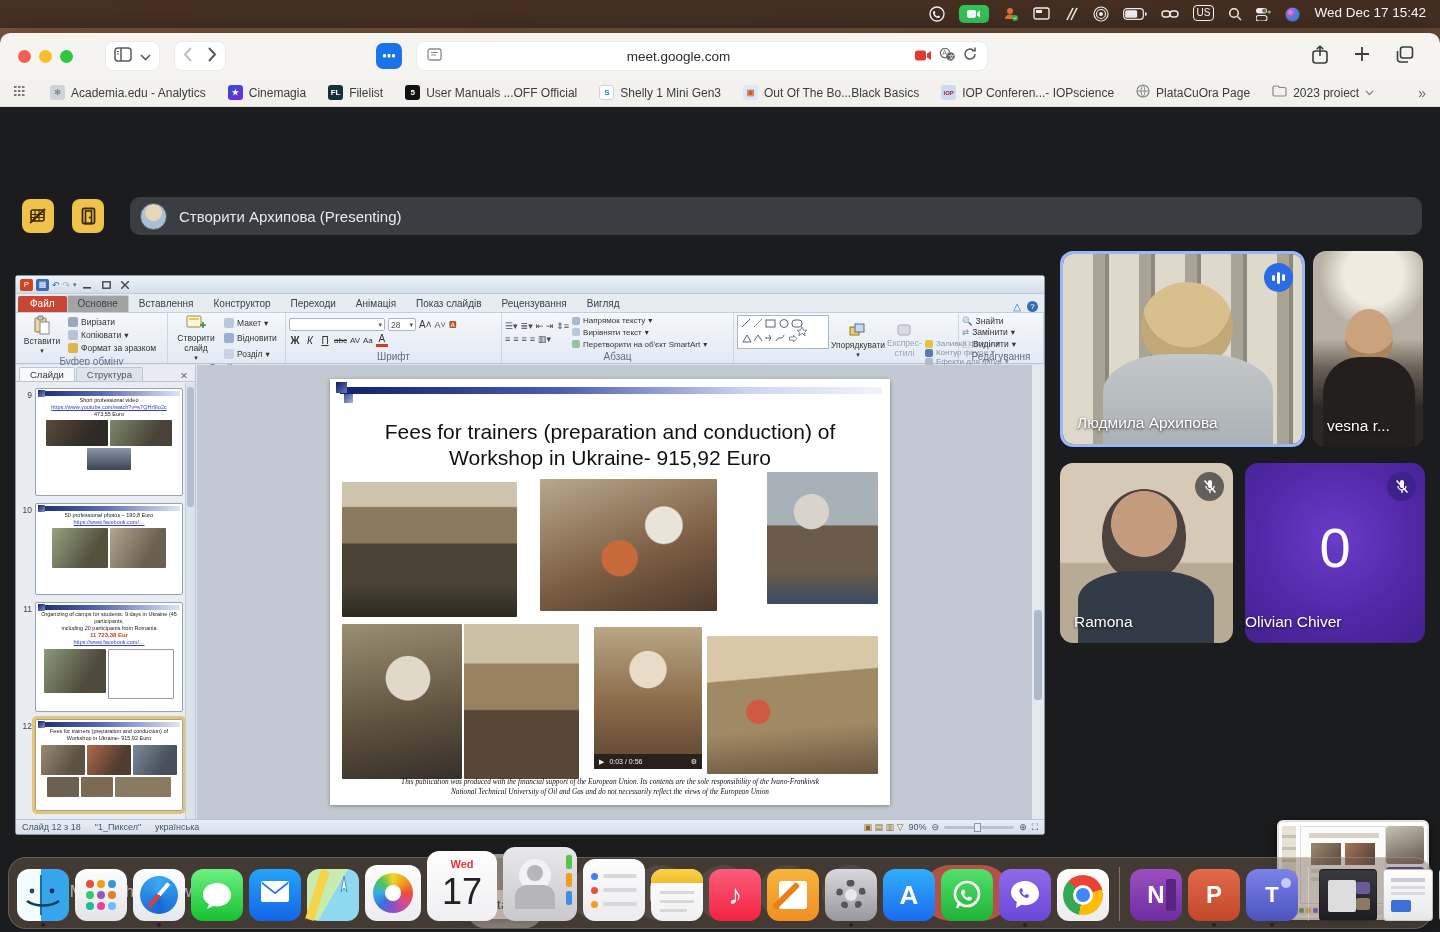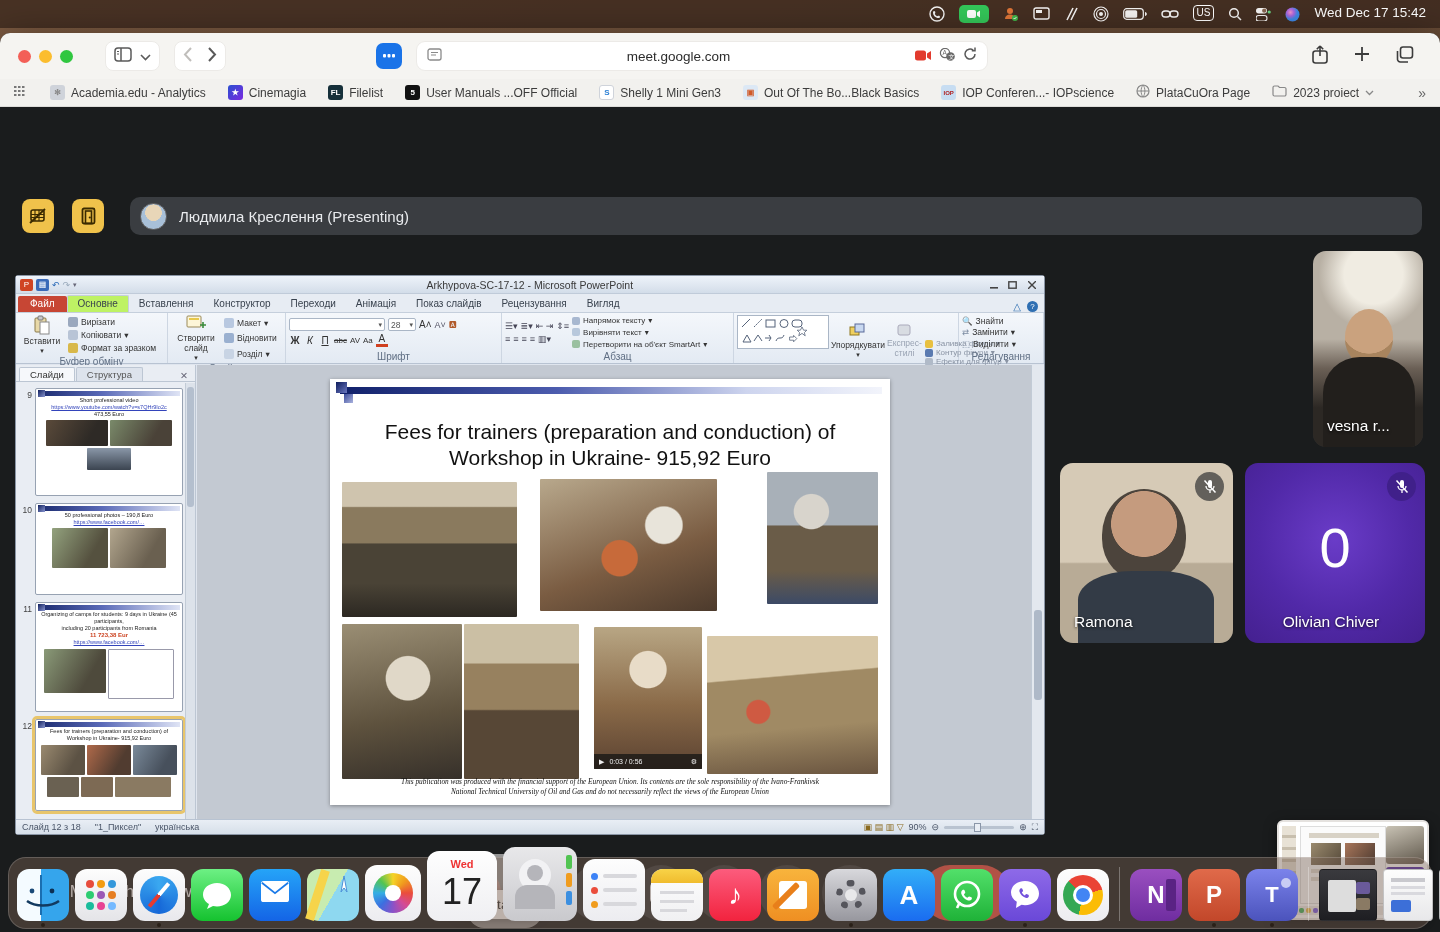--- a/index.html
+++ b/index.html
@@ -45,21 +45,21 @@
   
   .ppt { position:absolute; left:15px; top:167px; width:1030px; height:560px; background:#dfe5ee; border:1px solid #8a95a5; border-radius:3px; font-size:10px; color:#333; }
   .pp-title { height:18px; background:linear-gradient(#eef3fa,#d3dde9); display:flex; align-items:center; padding:0 4px; border-bottom:1px solid #c0cbd9; }
   .pp-qat { display:flex; gap:3px; align-items:center; }
   .pp-qat .q { width:13px; height:12px; border-radius:2px; font-size:8px; display:flex; align-items:center; justify-content:center; color:#fff; }
   .pp-title-text { flex:1; text-align:center; font-size:10.5px; color:#3a3a3a; }
   .pp-winbtn { width:17px; height:13px; display:flex; align-items:center; justify-content:center; color:#444; margin-left:2px; }
   .pp-tabs { height:19px; background:#e7ecf3; display:flex; align-items:flex-end; padding-left:2px; border-bottom:1px solid #c5cfdc; }
   .pp-filetab { background:#c74634; color:#fff; padding:2px 12px 3px; border-radius:2px 2px 0 0; font-size:10px; }
   .pp-tab { padding:2px 10px 3px; font-size:10px; color:#39424e; }
-  .pp-tab.active { background:#bef264; border:1px solid #c5cfdc; border-bottom:none; border-radius:2px 2px 0 0; }
+  .pp-tab.active { background:#a3a3a3; border:1px solid #c5cfdc; border-bottom:none; border-radius:2px 2px 0 0; }
   .pp-help { margin-left:auto; margin-right:6px; color:#2f6fb2; font-size:10px; display:flex; gap:6px; }
   .pp-ribbon { height:51px; background:linear-gradient(#f4f7fb,#e3eaf3); display:flex; border-bottom:1px solid #b8c3d2; }
   .pp-group { border-right:1px solid #cdd6e2; display:flex; flex-direction:column; padding:2px 3px 0; }
   .pp-group-body { flex:1; display:flex; gap:3px; }
   .pp-group-label { text-align:center; font-size:10px; color:#5f6e83; padding:1px 0 1px; }
   .pp-bigbtn { display:flex; flex-direction:column; align-items:center; justify-content:center; width:46px; gap:1px; font-size:8.5px; text-align:center; }
   .pp-smallcol { display:flex; flex-direction:column; justify-content:space-around; font-size:8.5px; }
   .pp-smallrow { display:flex; align-items:center; gap:3px; white-space:nowrap; }
   .mini { width:10px; height:10px; border-radius:2px; display:inline-block; }
   .pp-fontrow { display:flex; align-items:center; gap:3px; font-size:8.5px; }
@@ -116,21 +116,21 @@
   .eqbars i { width:3px; background:#fff; border-radius:2px; display:block; }
   .head { position:absolute; border-radius:50% 50% 46% 46%; }
   .body { position:absolute; border-radius:40% 40% 0 0; }
 
   .tile1 { left:1060px; top:143px; width:245px; height:196px; border:3px solid #9ab8f7; }
   .t1bg { position:absolute; inset:0; background:repeating-linear-gradient(90deg,#ded9cb 0 30px,#a9a496 30px 42px,#8c887b 42px 46px); }
   .tile2 { left:1313px; top:143px; width:110px; height:196px; }
   .tile3 { left:1060px; top:355px; width:173px; height:180px; }
   .tile4 { left:1245px; top:355px; width:180px; height:180px; background:radial-gradient(circle at 50% 42%, #6a3cc8 0%, #5129a8 55%, #44208f 100%); }
   .t4-initial { position:absolute; top:50%; left:50%; transform:translate(-50%,-58%); color:#fff; font-size:56px; font-weight:300; }
-  .tile4 .name { left:0; right:8px; text-align:center; }
+  .tile4 .name { left:0; right:8px; }
   .tile5 { left:1068px; top:552px; width:343px; height:194px; }
 
   
   .pip { position:absolute; left:1277px; top:712px; width:152px; height:100px; background:#fff; border:2px solid #e5e2df; border-radius:6px; box-shadow:0 4px 14px rgba(0,0,0,.45); overflow:hidden; }
 
   
   .mt-bottom-left { position:absolute; left:22px; top:774px; display:flex; align-items:center; gap:14px; color:#e8eaed; font-size:16.5px; }
   .mt-sep { color:#9aa0a6; }
   .ctl { position:absolute; top:757px; width:56px; height:56px; border-radius:50%; background:#333537; display:flex; align-items:center; justify-content:center; }
   .ctl.red-dark { background:#6e241a; }
@@ -385,33 +385,32 @@
     <div class="mt-yellow" style="left:72px; top:91px;">
       <svg width="15" height="18" viewBox="0 0 15 18">
           <rect x="1.5" y="1.5" width="12" height="15" rx="1.5" fill="none" stroke="#3a2a00" stroke-width="1.8"></rect>
           <rect x="4.5" y="4" width="6" height="12.5" fill="none" stroke="#3a2a00" stroke-width="1.6"></rect>
           <circle cx="8.8" cy="10.5" r="1.1" fill="#3a2a00"></circle>
         </svg>
     </div>
 
     <div class="mt-presenter">
       <span class="mt-avatar"></span>
-      <span>Людмила Креслення (Presenting)</span>
+      <span>Створити Архипова (Presenting)</span>
     </div>
 
     <div class="ppt">
       <div class="pp-title">
         <div class="pp-qat">
           <span class="q" style="background:#d04423;">P</span>
           <span class="q" style="background:#3a6ab8;">▦</span>
           <span style="color:#2a6ab8; font-size:9px;">↶</span>
           <span style="color:#9ab; font-size:9px;">↷</span>
           <span style="color:#667; font-size:7px;">▾</span>
         </div>
-        <span class="pp-title-text">Arkhypova-SC-17-12  -  Microsoft PowerPoint</span>
         <span class="pp-winbtn">
             <svg width="8" height="8">
               <rect x="0" y="6" width="8" height="1.6" fill="#444"></rect>
             </svg>
           </span>
         <span class="pp-winbtn">
             <svg width="9" height="8">
               <rect x="0.8" y="0.8" width="7.4" height="6.4" fill="none" stroke="#444" stroke-width="1.4"></rect>
             </svg>
           </span>
@@ -718,20 +717,33 @@
           <span>⊖</span>
           <span class="pp-zoomtrack">
               <span class="pp-zoomthumb"></span>
             </span>
           <span>⊕</span>
           <span>⛶</span>
         </span>
       </div>
     </div>
 
+    <div class="tile tile1">
+      <div class="t1bg"></div>
+      <div class="head" style="left:78px; top:28px; width:92px; height:86px; background:radial-gradient(circle at 50% 25%, #d8c08c 0 55%, #c0a878 56%);"></div>
+      <div class="body" style="left:40px; top:100px; width:170px; height:96px; background:linear-gradient(#c3c7c9,#aab0b4);"></div>
+      <div class="chip blue">
+        <span class="eqbars">
+            <i style="height:6px;"></i>
+            <i style="height:12px;"></i>
+            <i style="height:7px;"></i>
+          </span>
+      </div>
+      <span class="name">Людмила Архипова</span>
+    </div>
 
     <div class="tile tile2">
       <div style="position:absolute; inset:0; background:radial-gradient(circle at 55% 12%, #f0ece2 0 16%, transparent 30%),linear-gradient(180deg,#b8b0a4 0 45%,#6a5f55 60%,#2c2824 80%);"></div>
       <div class="head" style="left:32px; top:58px; width:48px; height:56px; background:radial-gradient(circle at 50% 30%, #caa27e 0 60%, #a8845e 61%);"></div>
       <div class="body" style="left:10px; top:106px; width:92px; height:90px; background:#221f1c;"></div>
       <span class="name">vesna r...</span>
     </div>
 
     <div class="tile tile3">
       <div style="position:absolute; inset:0; background:linear-gradient(180deg,#d6cab6 0 55%,#b8ab96 56%);"></div>

